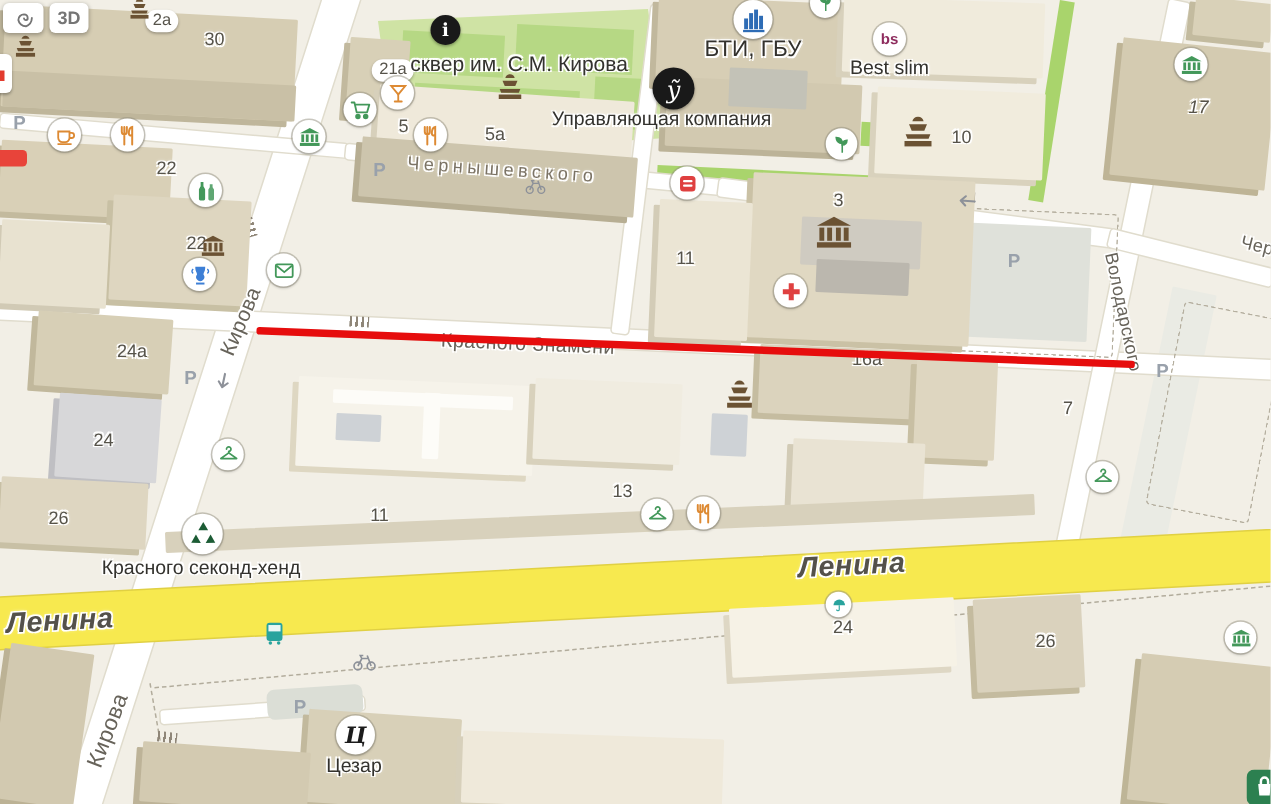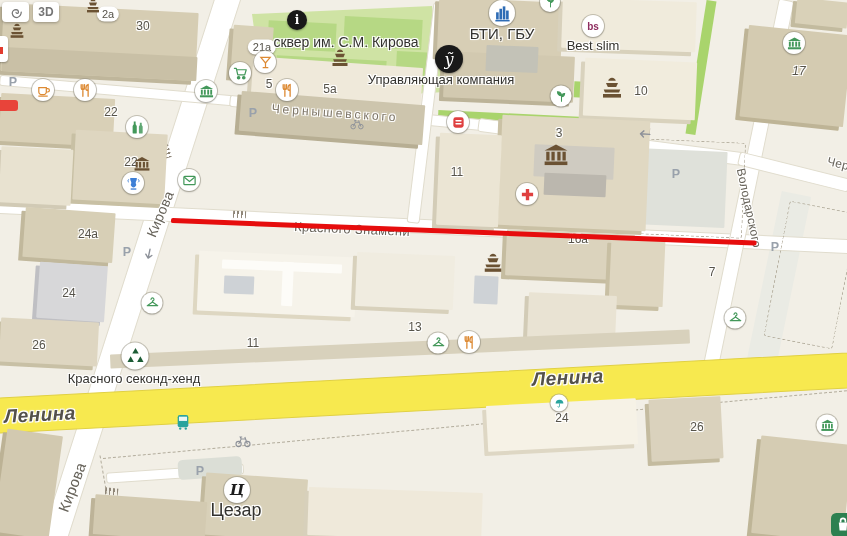--- a/index.html
+++ b/index.html
@@ -148,21 +148,21 @@
         <span class="slabel halo major" style="left: 40px; top: 415px; --r: -3deg; font-size: 19px;">Ленина</span>
         <span class="slabel halo major" style="left: 568px; top: 378px; --r: -3deg; font-size: 19px;">Ленина</span>
         <span class="slabel halo" style="left: 749px; top: 208px; --r: 78deg; font-size: 12px;">Володарского</span>
         <span class="slabel halo" style="left: 872px; top: 172px; --r: 14deg; font-size: 12px;">Чернышевского</span>
         <span class="slabel halo spaced" style="left: 335px; top: 113px; --r: 4deg; font-size: 12px;">Чернышевского</span>
         <span class="plabel halo" style="left: 346px; top: 42px; font-size: 14px;">сквер им. С.М. Кирова</span>
         <span class="plabel halo" style="left: 502px; top: 33px; font-size: 15px;">БТИ, ГБУ</span>
         <span class="plabel halo" style="left: 441px; top: 79px; font-size: 13px;">Управляющая компания</span>
         <span class="plabel halo" style="left: 593px; top: 45px; font-size: 13px;">Best slim</span>
         <span class="plabel halo" style="left: 134px; top: 378px; font-size: 13px;">Красного секонд-хенд</span>
-        <span class="plabel halo" style="left: 236px; top: 510px; font-size: 18px;">Цезар</span>
+        <span class="plabel halo" style="left: 236px; top: 510px; font-size: 13px;">Цезар</span>
         <span class="hnum pill" style="left: 108px; top: 14px;">2a</span>
         <span class="hnum halo" style="left: 143px; top: 26px;">30</span>
         <span class="hnum pill" style="left: 262px; top: 47px;">21a</span>
         <span class="hnum halo" style="left: 269px; top: 84px;">5</span>
         <span class="hnum halo" style="left: 330px; top: 89px;">5a</span>
         <span class="hnum halo" style="left: 111px; top: 112px;">22</span>
         <span class="hnum halo" style="left: 131px; top: 162px;">22</span>
         <span class="hnum halo" style="left: 641px; top: 91px;">10</span>
         <span class="hnum halo" style="left: 799px; top: 71px; font-style: italic;">17</span>
         <span class="hnum halo" style="left: 559px; top: 133px;">3</span>

